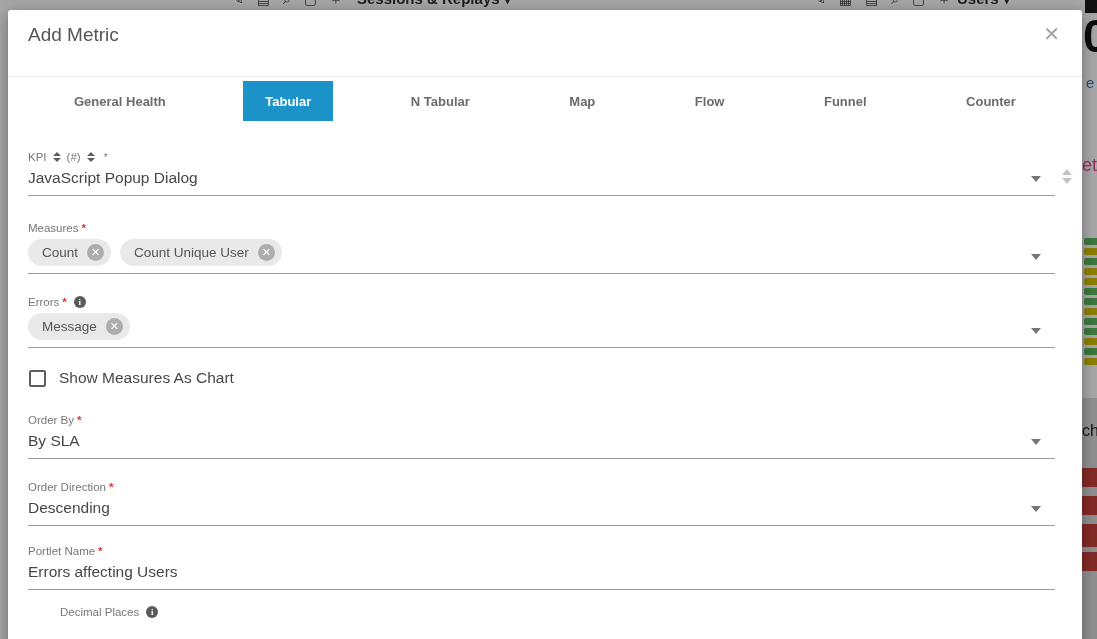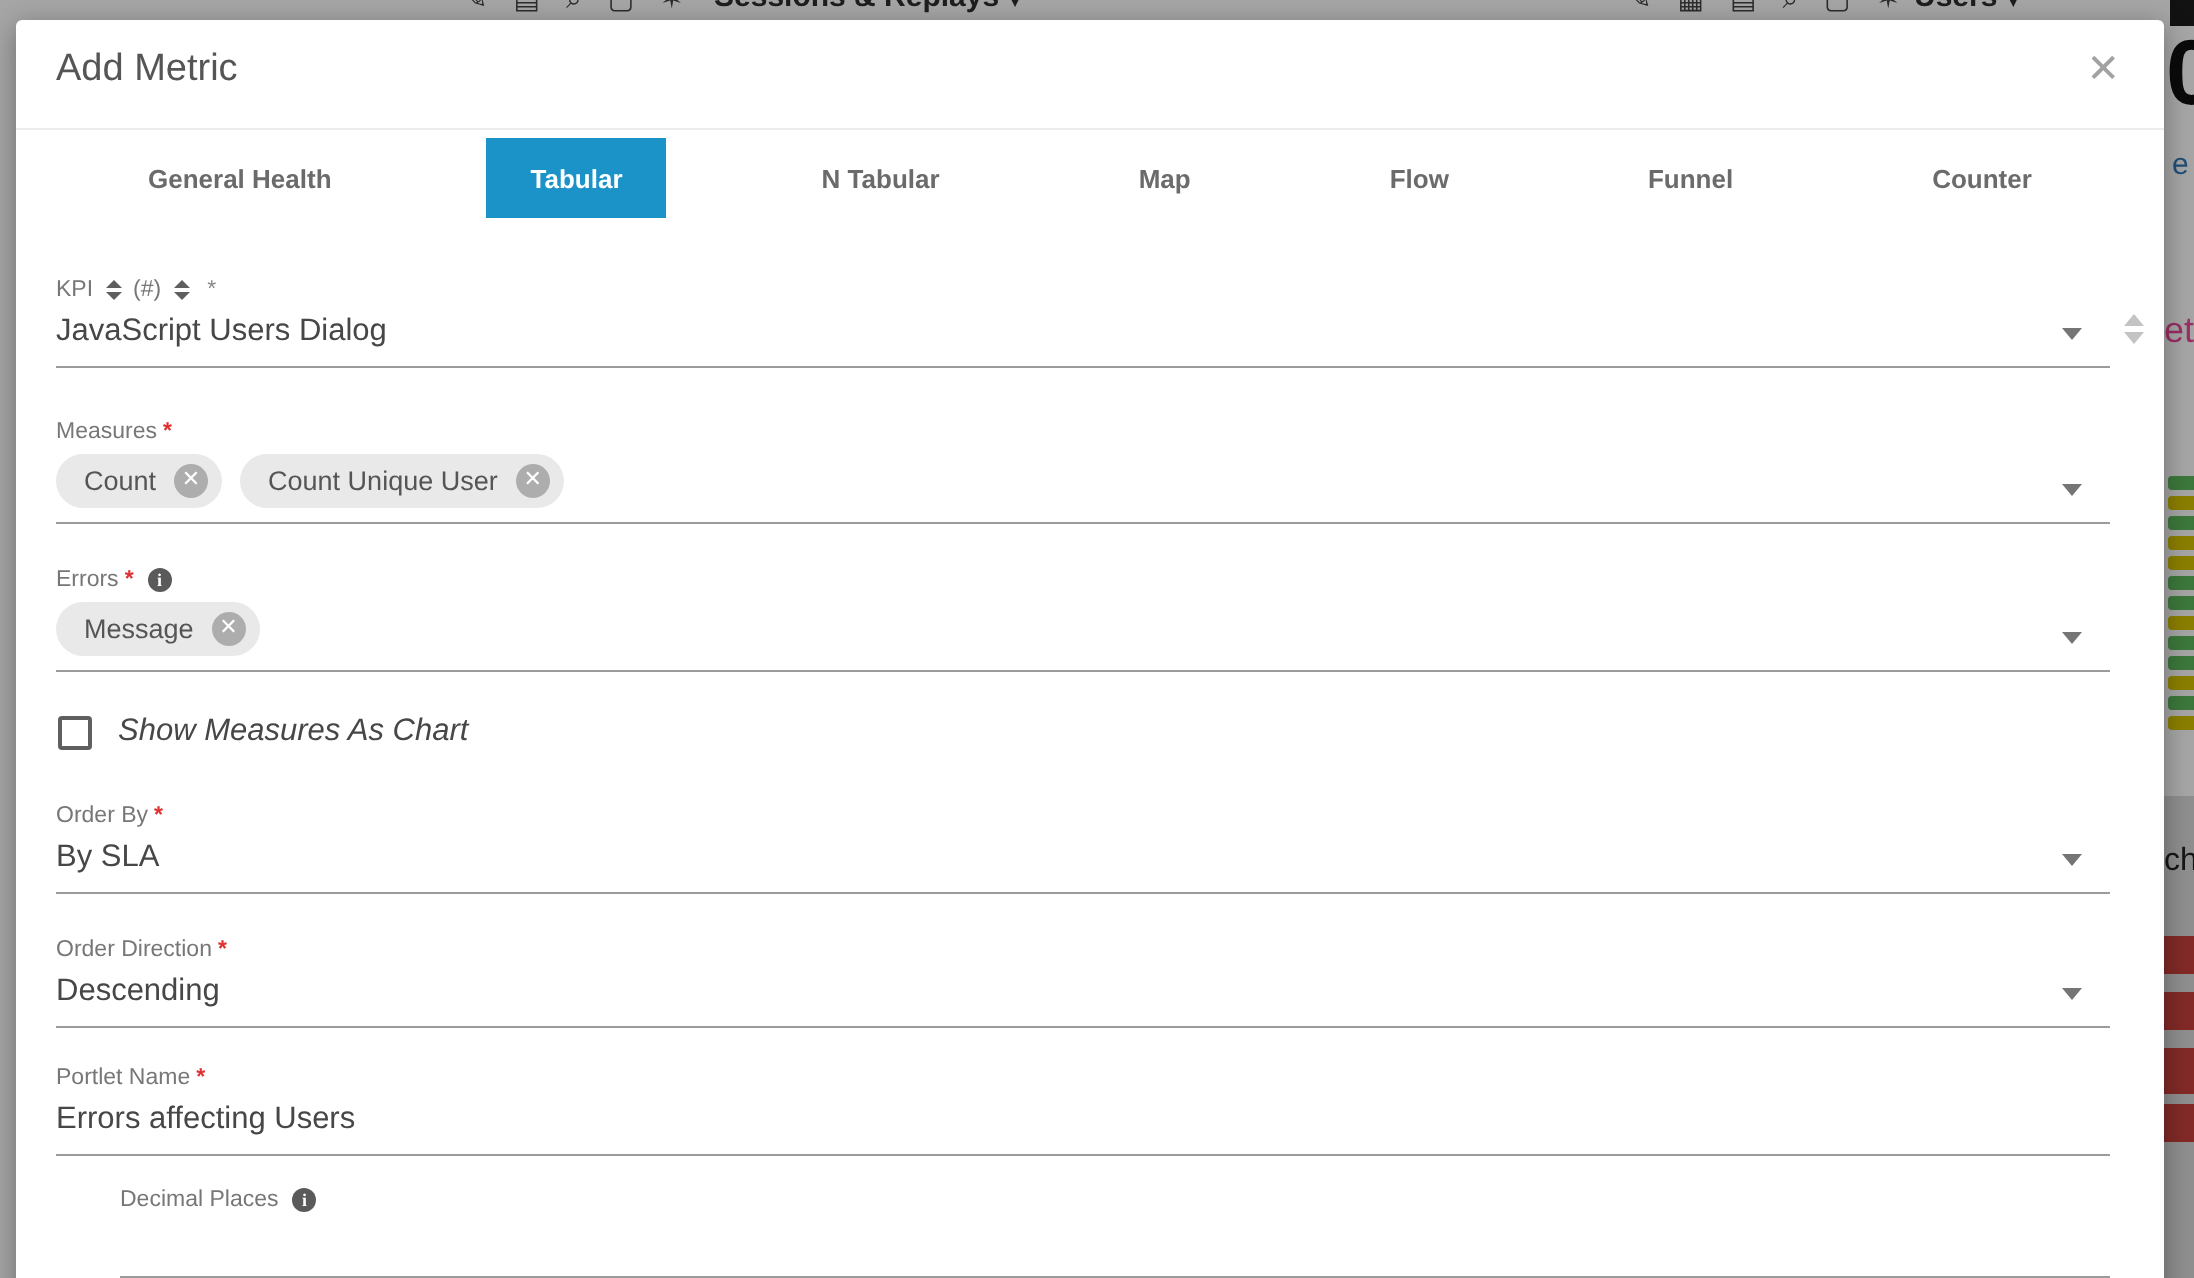--- a/index.html
+++ b/index.html
@@ -22,21 +22,21 @@
   .pill.yellow { background:#d6c400; }
   .bg-gray-panel { position:absolute; left:1082px; top:398px; width:15px; height:241px; background:#dcdcdc; }
   .bg-ch { position:absolute; left:1082px; top:422px; font-size:16px; color:#222; }
   .bg-redbar { position:absolute; left:1082px; width:15px; background:#c9413c; }
 
   .overlay { position:absolute; inset:0; background:rgba(0,0,0,0.35); }
 
   
   .modal { position:absolute; left:8px; top:10px; width:1074px; height:700px; background:#fff;
            border-radius:3px; box-shadow:0 3px 14px rgba(0,0,0,0.35); }
-  .modal-header { position:relative; height:55px; border-bottom:1px solid #ececec; }
+  .modal-header { position:relative; height:67px; border-bottom:1px solid #ececec; }
   .modal-title { position:absolute; left:20px; top:14px; font-size:19px; color:#555; }
   .close-btn { position:absolute; right:22px; top:12px; font-size:20px; color:#a2a2a2; cursor:pointer; }
 
   .tabs { display:flex; justify-content:space-between; align-items:stretch; padding:4px 44px 0 44px; }
   .tab { padding:13px 22px 12px 22px; font-size:13px; font-weight:bold; color:#6b6b6b; cursor:pointer; white-space:nowrap; }
   .tab.active { background:#1b93c9; color:#fff; }
 
   .content { padding:28px 27px 0 20px; }
   .field { position:relative; border-bottom:1px solid #9b9b9b; }
   .field-label { font-size:11.5px; color:#777; height:15px; display:flex; align-items:center; gap:2px; }
@@ -57,21 +57,21 @@
 
   .info-icon { display:inline-block; width:12px; height:12px; border-radius:50%; background:#5a5a5a; color:#fff;
                font-size:9px; font-weight:bold; text-align:center; line-height:12px; margin-left:5px; font-family:"Liberation Serif",serif; }
 
   .chips-row { display:flex; gap:9px; padding:4px 0 7px 0; }
   .chip { display:inline-flex; align-items:center; gap:9px; height:27px; background:#e9e9e9; border-radius:14px;
           padding:0 7px 0 14px; font-size:13.5px; color:#555; }
   .chip-x { width:17px; height:17px; border-radius:50%; background:#adadad; color:#fff; font-size:11px;
             text-align:center; line-height:17px; cursor:pointer; }
 
-  .checkbox-row { display:flex; align-items:center; gap:13px; margin:21px 0 25px 1px; cursor:pointer;font-style:italic; }
+  .checkbox-row { display:flex; align-items:center; gap:13px; margin:21px 0 25px 1px; cursor:pointer; }
   .checkbox-box { width:17px; height:17px; border:2px solid #5f5f5f; border-radius:2px; background:#fff; }
   .checkbox-label { font-size:15.5px; color:#474747; }
 
   .mt-kpi { margin-top:0; }
   .mt-a { margin-top:24px; }
   .mt-b { margin-top:20px; }
   .mt-c { margin-top:21px; }
   .mt-d { margin-top:17px; }
   .mt-e { margin-top:14px;margin-left:32px; }
 </style>
@@ -163,21 +163,21 @@
               <i class="up"></i>
               <i class="dn"></i>
             </span>
           <span>(#)</span>
           <span class="sort-pair">
               <i class="up"></i>
               <i class="dn"></i>
             </span>
           <span class="gray-ast">*</span>
         </div>
-        <div class="field-value">JavaScript Users Dialog</div>
+        <div class="field-value">JavaScript Popup Dialog</div>
         <span class="caret"></span>
         <span class="spinner">
             <i class="up"></i>
             <i class="dn"></i>
           </span>
       </div>
 
       <div class="field mt-a">
         <div class="field-label">
           <span>Measures</span>

